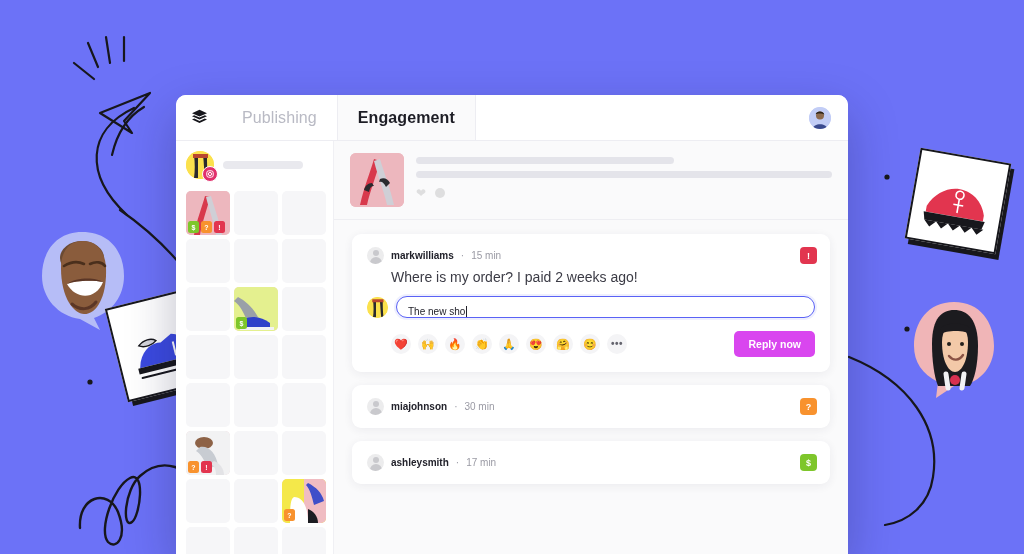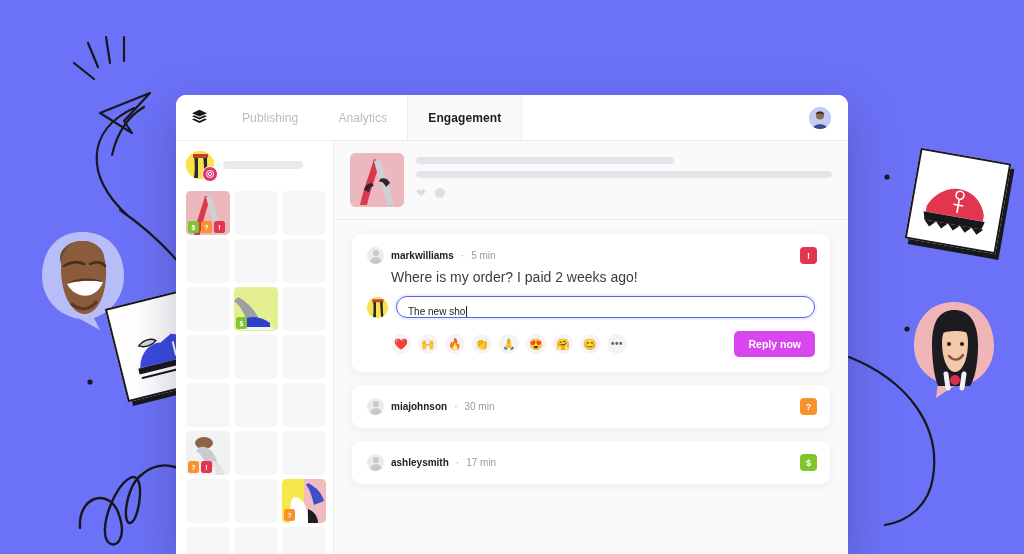--- a/index.html
+++ b/index.html
@@ -21,21 +21,21 @@
     box-shadow:0 18px 50px rgba(23,23,60,.28);
     overflow:hidden;
   }
   .topbar{
     height:45px;display:flex;align-items:center;
     border-bottom:1px solid #ededf2;background:#fff;position:relative;
   }
   .logo{width:46px;display:flex;align-items:center;justify-content:center;}
   .tabs{display:flex;align-items:stretch;height:45px;}
   .tab{
-    display:flex;align-items:center;padding:7px 20px;font-size:12px;
+    display:flex;align-items:center;padding:7px 20px;font-size:16px;
     color:#b9bac4;letter-spacing:.1px;height:45px;box-sizing:border-box;
   }
   .tab.active{color:#1d1d25;font-weight:bold;background:#fafafb;
     border-left:1px solid #ededf2;border-right:1px solid #ededf2;}
   .avatar-top{
     position:absolute;right:17px;top:50%;transform:translateY(-50%);
     width:22px;height:22px;border-radius:50%;overflow:hidden;background:#c2cdf6;
   }
 
   .body-row{display:flex;height:414px;}
@@ -209,21 +209,20 @@
       <div class="logo">
         <svg width="17" height="17" viewBox="0 0 17 17">
           <path d="M8.5 0.8 L16 4.2 L8.5 7.6 L1 4.2 Z" fill="#17171c"></path>
           <path d="M8.5 8 L16 11.4 L8.5 14.8 L1 11.4 Z" fill="#17171c" opacity="0"></path>
           <path d="M1 7.2 L3.2 6.2 L8.5 8.6 L13.8 6.2 L16 7.2 L8.5 10.6 Z" fill="#17171c"></path>
           <path d="M1 10.6 L3.2 9.6 L8.5 12 L13.8 9.6 L16 10.6 L8.5 14 Z" fill="#17171c"></path>
         </svg>
       </div>
       <div class="tabs">
         <div class="tab">Publishing</div>
-        <div class="tab">Analytics</div>
         <div class="tab active">Engagement</div>
       </div>
       <div class="avatar-top">
         <svg width="22" height="22" viewBox="0 0 22 22">
           <circle cx="11" cy="11" r="11" fill="#c2cdf6"></circle>
           <circle cx="11" cy="8.5" r="4" fill="#8c6a4e"></circle>
           <path d="M6.6 7.2 C 7.6 3.6, 14.4 3.6, 15.4 7.6 C 14 6.2, 8.4 6, 6.6 7.2 Z" fill="#2b2218"></path>
           <path d="M3.5 22 C 4.2 15.5, 17.8 15.5, 18.5 22 Z" fill="#3a4a8f"></path>
         </svg>
       </div>
@@ -331,21 +330,21 @@
         </div>
 
         <div class="feed">
 
           <div class="card">
             <div class="flag red">!</div>
             <div class="chead">
               <div class="cav"></div>
               <span class="cuser">markwilliams</span>
               <span class="cmeta">·</span>
-              <span class="cmeta">5 min</span>
+              <span class="cmeta">15 min</span>
             </div>
             <div class="ctext">Where is my order? I paid 2 weeks ago!</div>
 
             <div class="replyrow">
               <div class="rep-av">
                 <svg width="21" height="21" viewBox="0 0 28 28">
                   <circle cx="14" cy="14" r="14" fill="#fbe14d"></circle>
                   <path d="M8 4 C 9 12, 9 20, 8 27 L 12 27 C 12 19, 12 11, 12 4 Z" fill="#2a2a2e"></path>
                   <path d="M17 4 C 18 12, 18 20, 19 27 L 22 27 C 21 19, 21 11, 21 4 Z" fill="#2a2a2e"></path>
                   <path d="M7 3 h15 v4 h-15 z" fill="#b9462f"></path>

